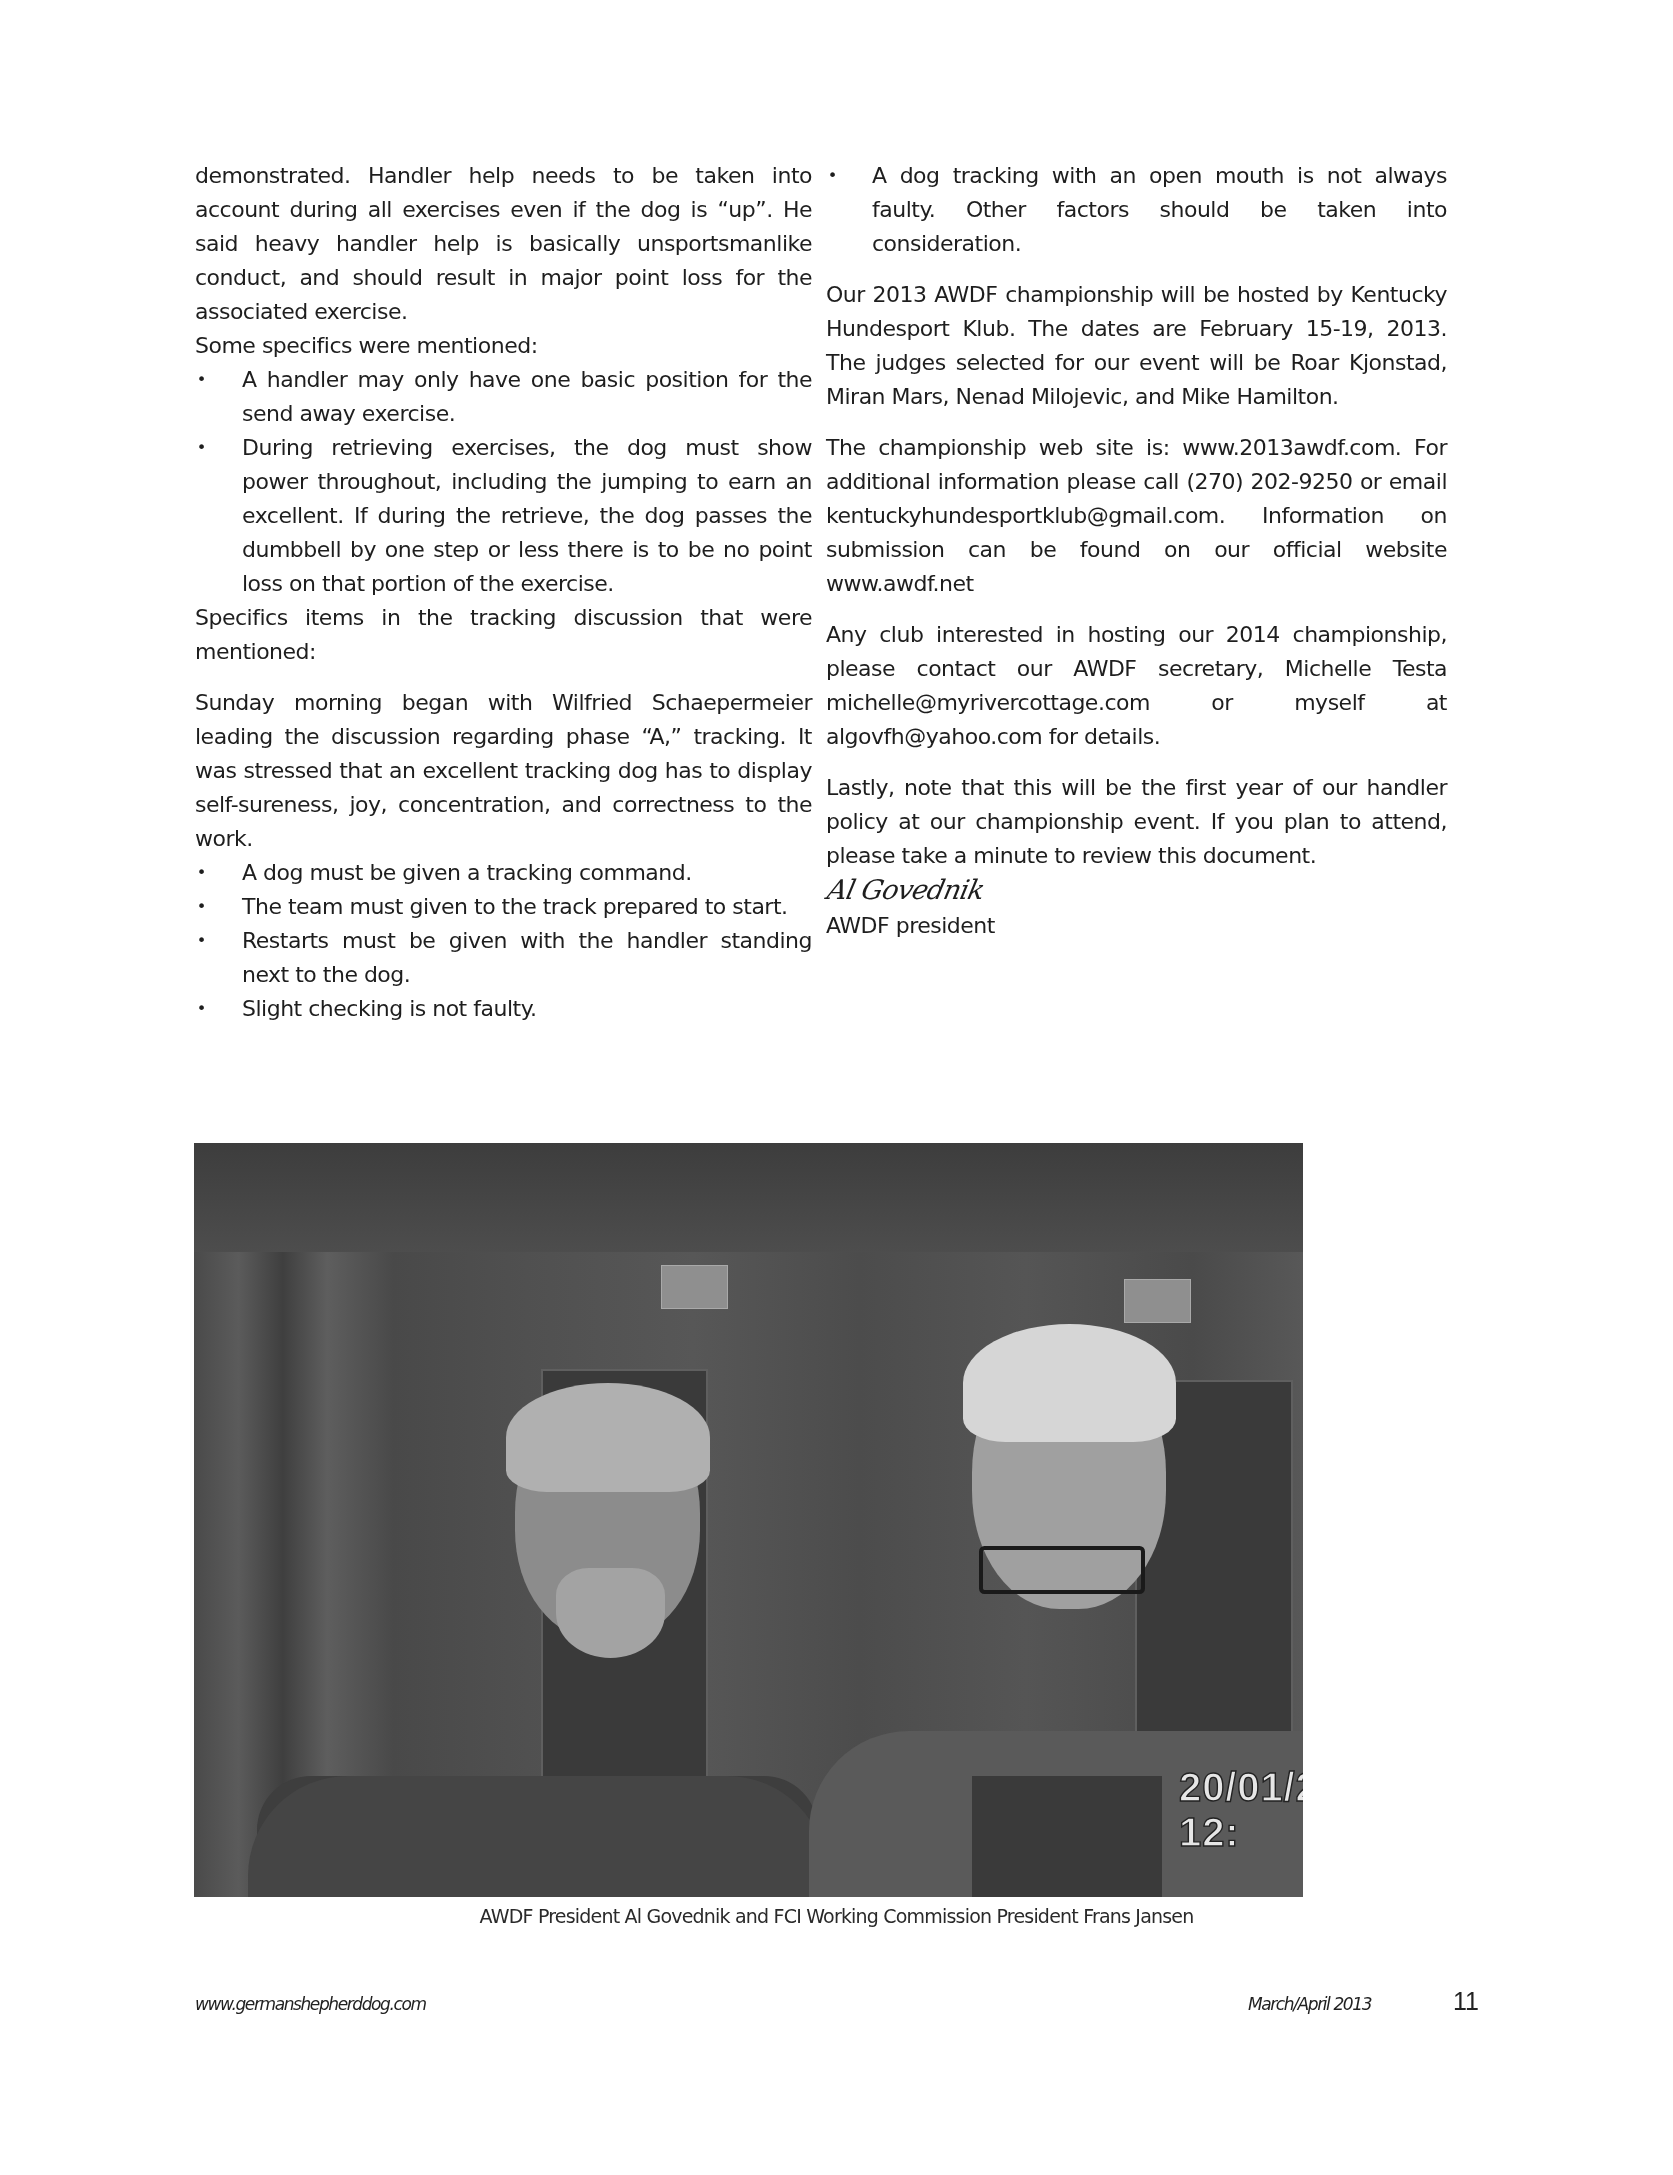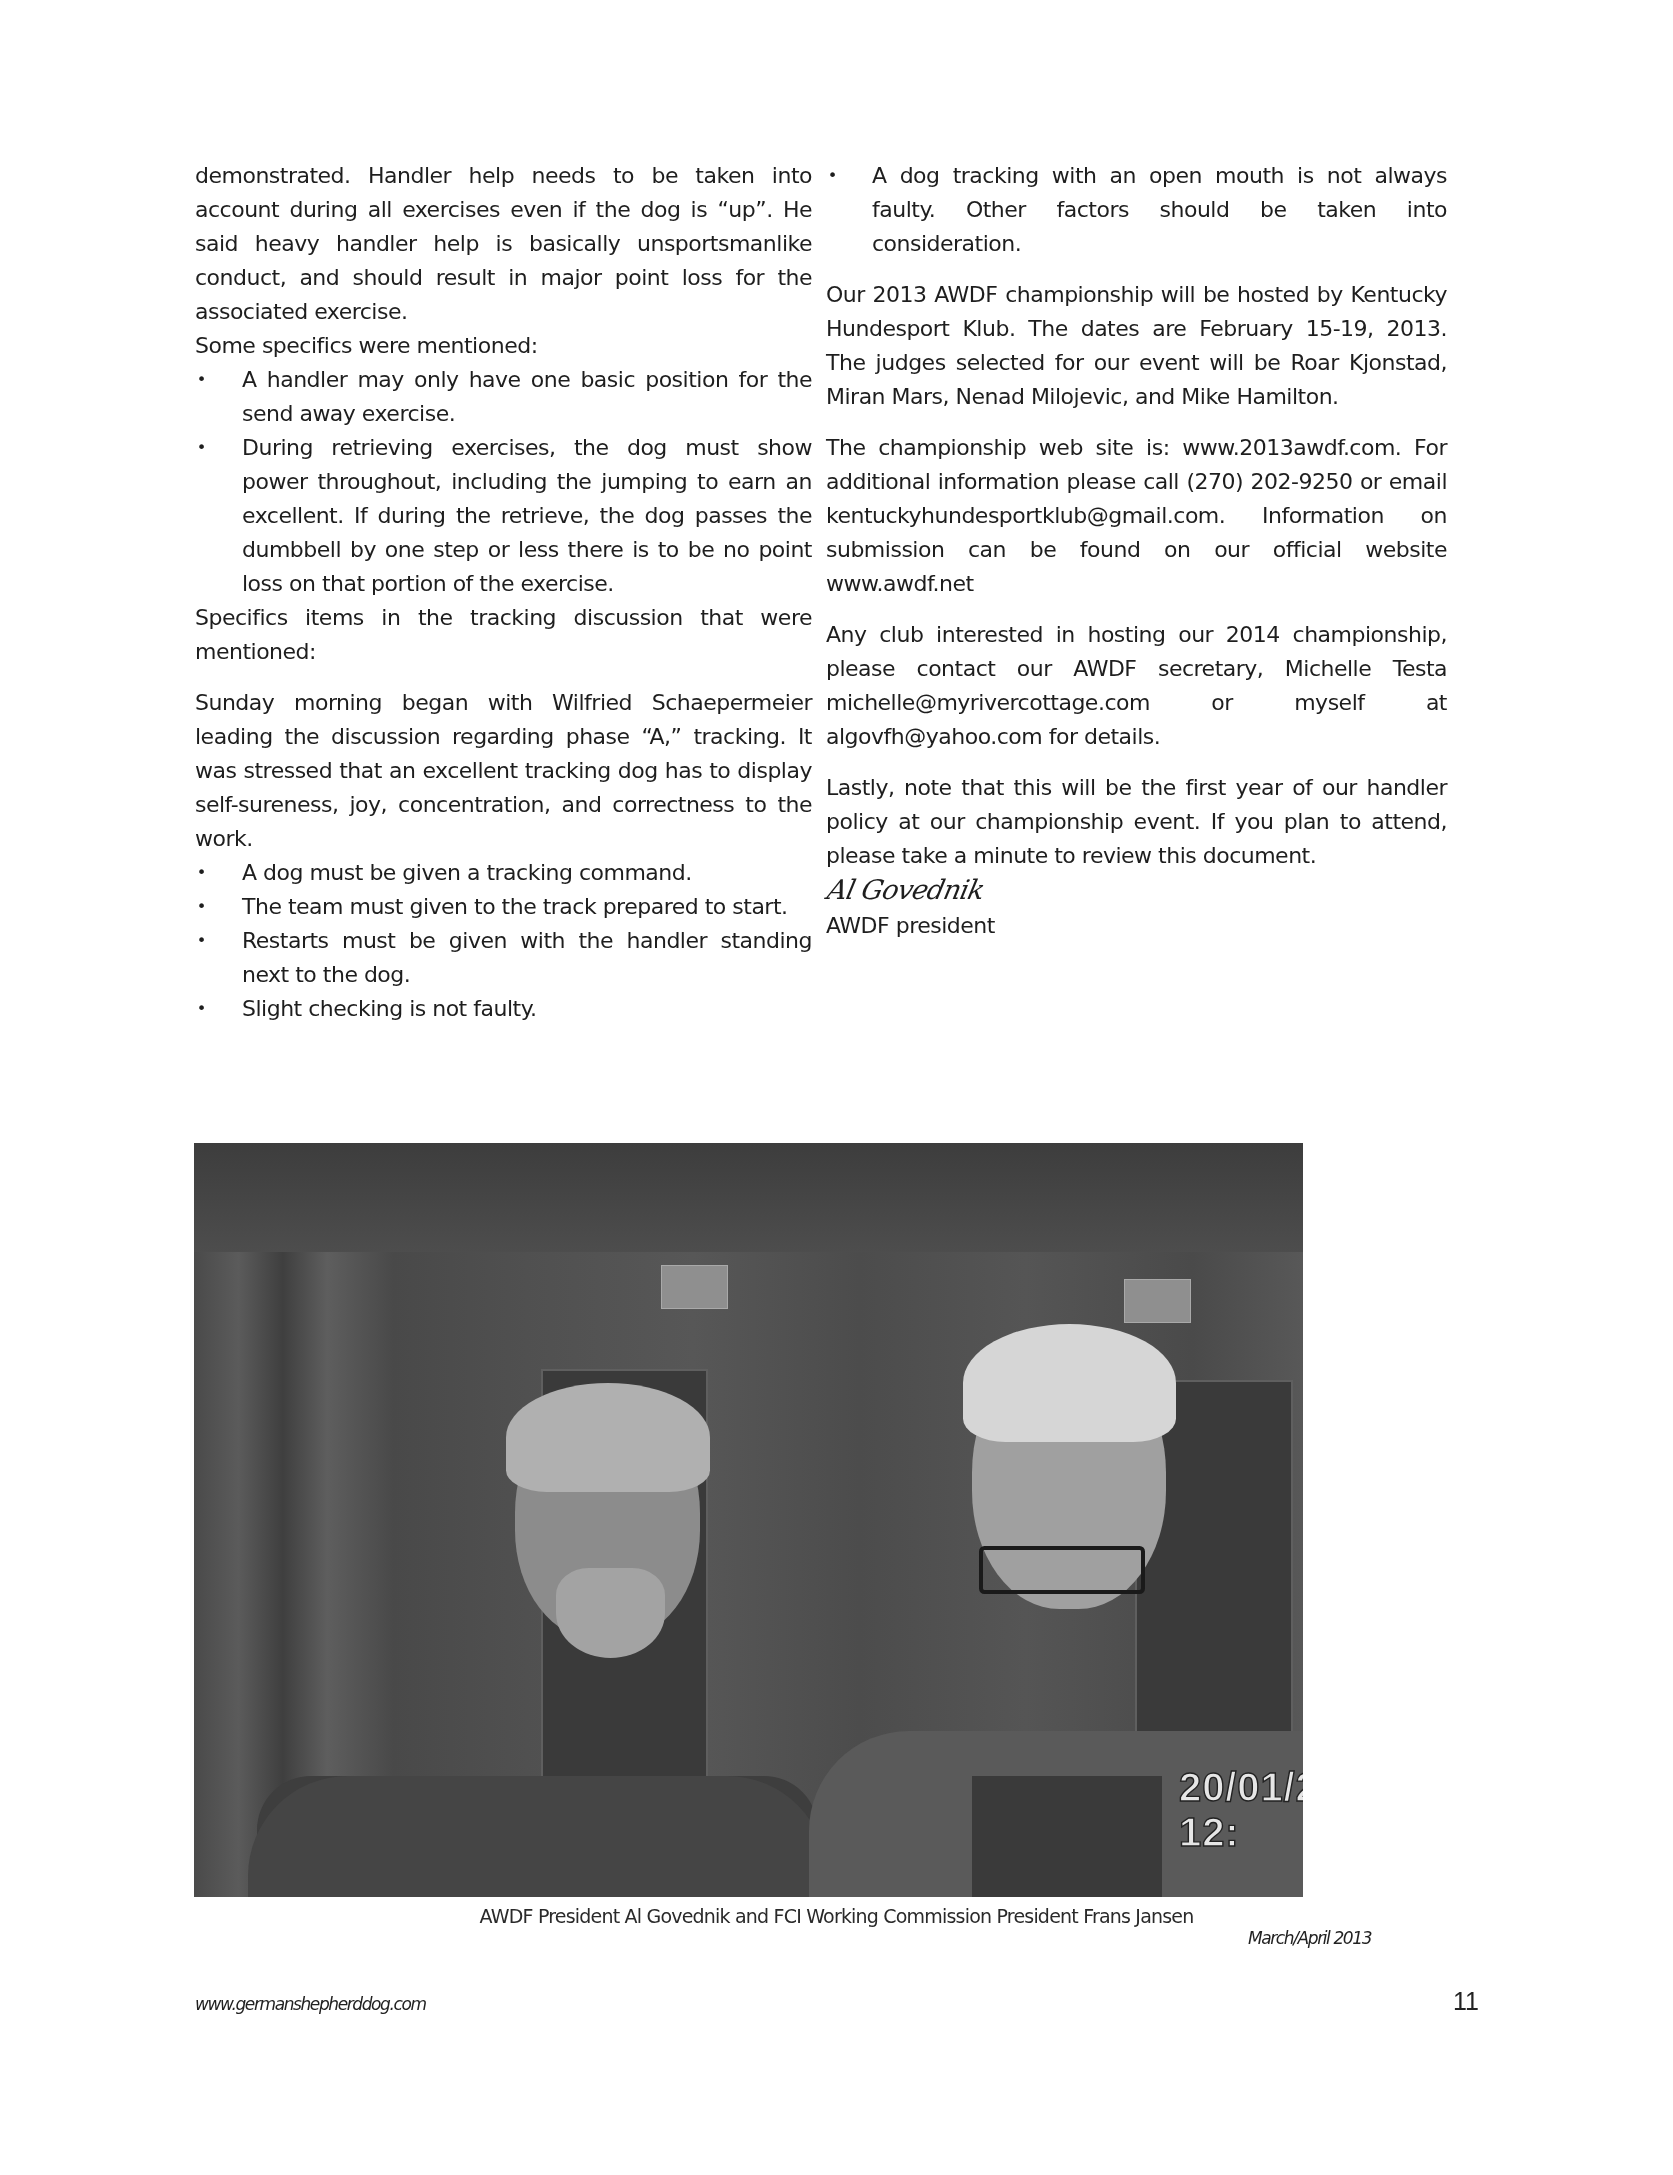--- a/index.html
+++ b/index.html
@@ -45,21 +45,21 @@
   }
   .caption {
     position:absolute; left:194px; width:1285px; top:1905px; text-align:center;
     font-size: 19px; letter-spacing: -0.8px; color:#2a2a2a;
   }
   .footer-left {
     position:absolute; left:195px; top:1994px; font-size:17px; font-style:italic;
     letter-spacing:-1.4px; color:#222;
   }
   .footer-date {
-    position:absolute; left:1248px; top:1928px; font-size:17px; font-style:italic;
+    position:absolute; left:1248px; top:1994px; font-size:17px; font-style:italic;
     letter-spacing:-1.4px; color:#222;
   }
   .page-num {
     position:absolute; left:1453px; top:1987px; font-size:25px; color:#222;
     font-family: Liberation Sans, sans-serif;
   }
 </style>
 </head>
 <body>
 

